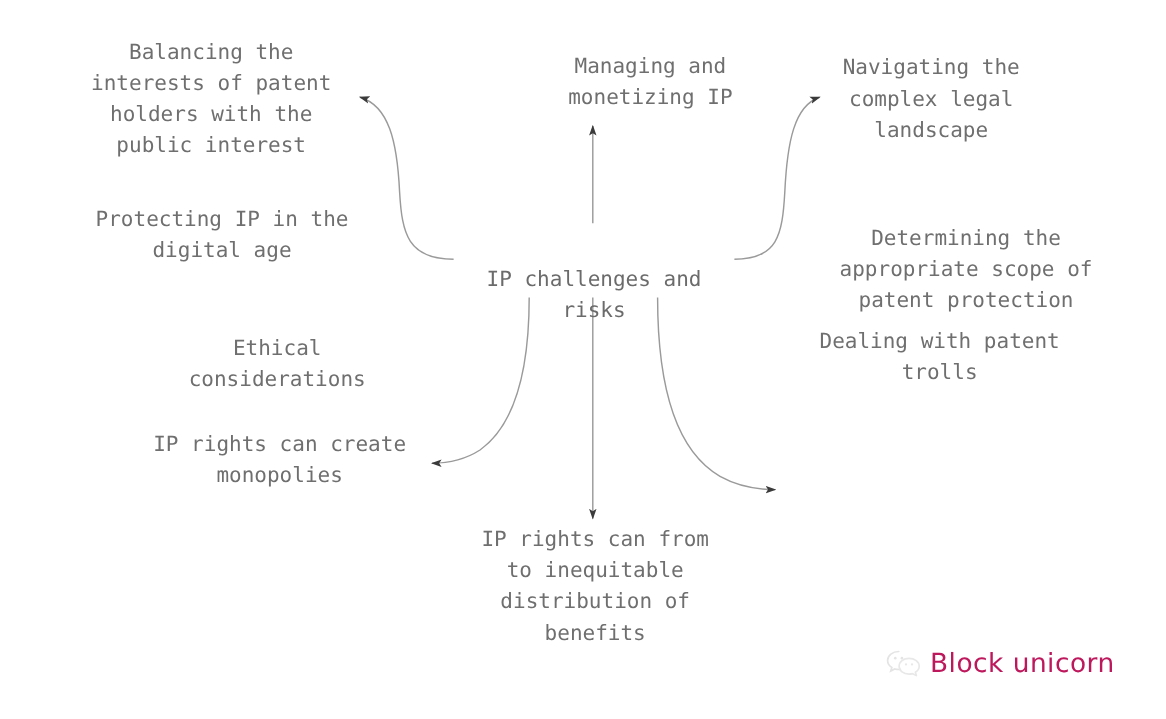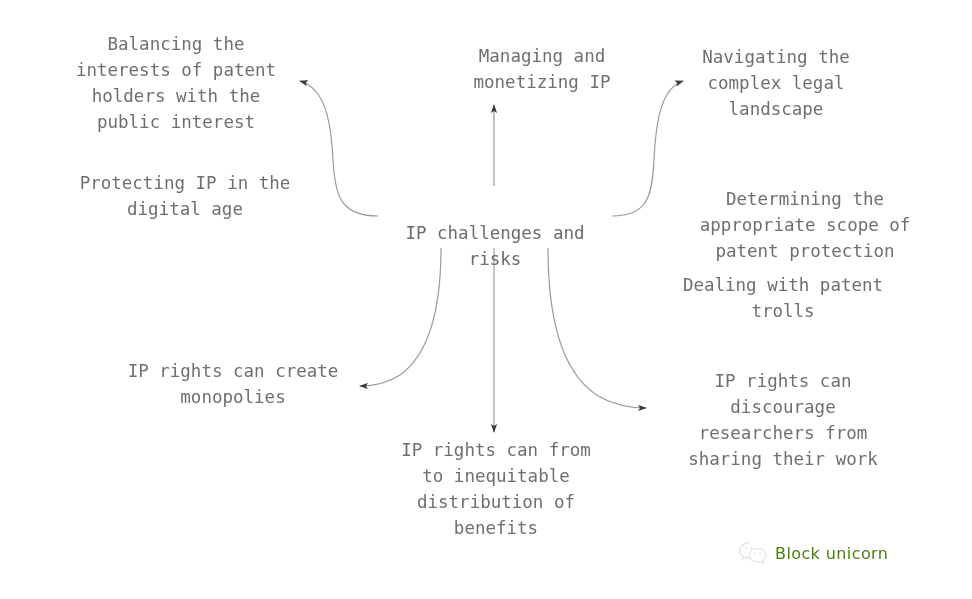--- a/index.html
+++ b/index.html
@@ -53,22 +53,22 @@
     position: absolute;
     left: 738px;
     top: 541px;
     display: flex;
     align-items: center;
     gap: 7px;
     opacity: 1;
   }
   #watermark .wm-text {
     font-family: "DejaVu Sans", "Liberation Sans", sans-serif;
-    font-size: 16px;
-    color: #4d7c0f;
+    font-size: 22px;
+    color: #be185d;
     letter-spacing: 0.4px;
     line-height: 1;
   }
   #watermark .wm-logo {
     width: 30px;
     height: 26px;
     display: block;
   }
 </style>
 </head>
@@ -111,31 +111,29 @@
 complex legal
 landscape</div>
 
   <div class="node" style="left:185px; top:170px;">Protecting IP in the
 digital age</div>
 
   <div class="node" style="left:805px; top:186px;">Determining the
 appropriate scope of
 patent protection</div>
 
+  <div class="node" style="left:231px; top:278px;">Ethical
+considerations</div>
 
   <div class="node" style="left:783px; top:272px;">Dealing with patent
 trolls</div>
 
   <div class="node" style="left:233px; top:358px;">IP rights can create
 monopolies</div>
 
-  <div class="node" style="left:783px; top:368px;">IP rights can
-discourage
-researchers from
-sharing their work</div>
 
   <div class="node" style="left:496px; top:437px;">IP rights can from
 to inequitable
 distribution of
 benefits</div>
 
   <div id="watermark">
     <svg class="wm-logo" viewBox="0 0 34 30" xmlns="http://www.w3.org/2000/svg">
       <path d="M12.4 2.2 C6.4 2.2 1.6 6.1 1.6 10.9 C1.6 13.6 3.2 16.0 5.7 17.6
                L4.6 21.0 L8.5 19.0 C9.7 19.3 11.0 19.5 12.4 19.5

